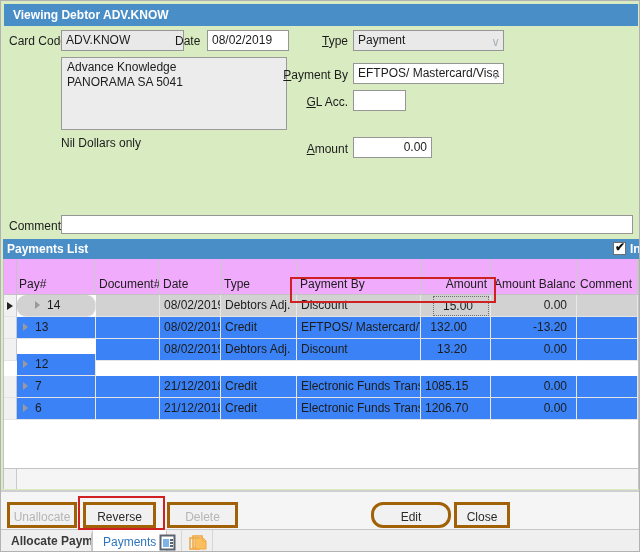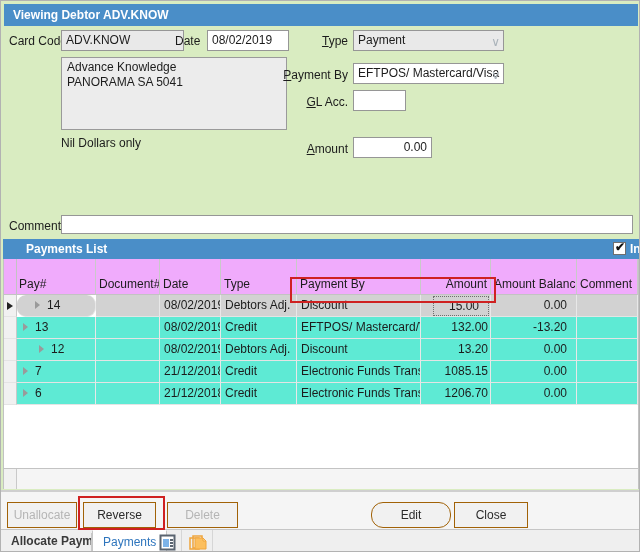--- a/index.html
+++ b/index.html
@@ -16,56 +16,56 @@
   .mn::first-letter{text-decoration:underline;}
   .field{position:absolute; border:1px solid #969696; background:#fff; box-sizing:border-box;
          height:21px; line-height:19px; padding:0 4px; overflow:hidden; white-space:nowrap;}
   .field.ro{background:#e9e9e9;}
   .field.num{text-align:right;}
   .combo .chev{position:absolute; right:3px; top:2px; color:#aab3ba; font-size:12px;}
   .addr{position:absolute; left:60px; top:56px; width:226px; height:73px; background:#ececec;
         border:1px solid #9a9a9a; box-sizing:border-box; padding:2px 5px; line-height:15px;}
   
   .plist-bar{position:absolute; left:2px; top:238px; width:636px; height:20px; background:#4a8ec8;
-             color:#fff; font-weight:bold; line-height:20px; padding-left:23px; box-sizing:border-box;}
+             color:#fff; font-weight:bold; line-height:20px; padding-left:4px; box-sizing:border-box;}
   .inc-box{position:absolute; left:612px; top:241px; width:13px; height:13px; background:#fff;
            border:1px solid #6f6f6f; box-sizing:border-box; text-align:center;}
   .inc-box .tick{position:absolute; left:1px; top:-3px; color:#111; font-size:12px; font-weight:bold;}
   .inc-lbl{position:absolute; left:629px; top:241px; color:#fff; font-weight:bold; white-space:nowrap;}
   
   .grid{position:absolute; left:2px; top:258px; width:636px; height:230px; background:#fff;
         border-left:1px solid #c2c2c2; border-right:1px solid #c2c2c2; box-sizing:border-box;}
   .grow{display:grid; grid-template-columns:13px 79px 64px 61px 76px 124px 70px 86px minmax(0,1fr);}
   .ghead .c{background:#f0abfc; border-bottom:1px solid #c3c3c3; border-right:1px solid #c9c9c9;
             height:36px; line-height:19px; padding:16px 0 0 3px; overflow:hidden; white-space:nowrap; box-sizing:border-box;}
   .ghead .c.num{text-align:right; padding-right:3px;}
   .ghead .c.ind{border-right:1px solid #c3c3c3;}
   .drow .c{height:22px; line-height:21px; border-bottom:1px solid #e4e4e4; border-right:1px solid #e8e8e8;
-           padding:0 0 0 4px; overflow:hidden; white-space:nowrap; box-sizing:border-box; background:#5eead4;}
-  .drow .c.num{text-align:right; padding-right:2px;}
+           padding:0 0 0 4px; overflow:hidden; white-space:nowrap; box-sizing:border-box; background:#3b82f6;}
+  .drow .c.num{text-align:right; padding-right:23px;}
   .drow .c.bal{text-align:right; padding-right:9px;}
   .drow .c.ind{background:#f1f1f1; border-right:1px solid #c9c9c9; padding:0; text-align:center;}
   .drow.sel .c:not(.ind){background:#d2d2d2;}
   .rowptr{display:inline-block; width:0; height:0; border-left:6px solid #222;
           border-top:4px solid transparent; border-bottom:4px solid transparent; margin-top:7px;}
   .exp{display:inline-block; width:0; height:0; border-left:5px solid #9a9a9a;
        border-top:4px solid transparent; border-bottom:4px solid transparent; margin:0 7px 0 6px;}
   .paynum{display:inline-block;}
   .focusbox{display:block; height:20px; line-height:18px; border:1px dotted #6e6e6e; margin:1px 1px 0 12px;
-            text-align:right; padding-right:9px; box-sizing:border-box;}
+            text-align:right; padding-right:15px; box-sizing:border-box;}
   .gfoot{position:absolute; left:0; bottom:0; width:100%; height:21px; background:#f5f5f5;
          border-top:1px solid #c3c3c3; box-sizing:border-box;}
   .gfoot .cell0{position:absolute; left:0; top:0; width:13px; height:100%; background:#f1f1f1;
                 border-right:1px solid #c9c9c9; box-sizing:border-box;}
   
   .btn-strip{position:absolute; left:0; top:489px; width:640px; height:39px; background:#f5f5f5;
              border-top:2px solid #cfcfcf; box-sizing:border-box;}
   .tab-strip{position:absolute; left:0; top:528px; width:640px; height:24px; background:#efefef;
              border-top:1px solid #c6c6c6; box-sizing:border-box;}
-  .btn{position:absolute; top:501px; height:26px; background:#f1f1f1; border:1px solid #a16207;
+  .btn{position:absolute; top:501px; height:26px; background:#f1f1f1; border:3px solid #a16207;
        box-sizing:border-box; text-align:center; line-height:24px; color:#2b2b2b; cursor:default;}
   .btn.disabled{color:#b5b5b5;}
   .tab{position:absolute; top:0; height:24px; line-height:23px; padding:0 10px; box-sizing:border-box;}
   .tab.plain{color:#3a3a3a; font-weight:bold;}
   .tab.active{background:#fff; border:1px solid #c6c6c6; border-top:1px solid #fff; color:#2e75bd;}
   .tabsep{position:absolute; top:3px; height:18px; width:1px; background:#c9c9c9;}
   .icon-tab{position:absolute; top:0; width:28px; height:24px; border-right:1px solid #d6d6d6;
             display:flex; align-items:center; justify-content:center;}
   
   .annot{position:absolute; border:2px solid #cf2121; box-sizing:border-box; pointer-events:none;}
@@ -157,21 +157,21 @@
       <div class="c">08/02/2019</div>
       <div class="c">Credit</div>
       <div class="c">EFTPOS/ Mastercard/Visa</div>
       <div class="c num">132.00</div>
       <div class="c bal">-13.20</div>
       <div class="c"></div>
     </div>
 
     <div class="grow drow">
       <div class="c ind"></div>
-      <div class="c" style="padding-left:16px;"><span class="exp"></span><span class="paynum">12</span></div>
+      <div class="c" style="padding-left:0;margin-top:15px;"><span class="exp"></span><span class="paynum">12</span></div>
       <div class="c"></div>
       <div class="c">08/02/2019</div>
       <div class="c">Debtors Adj.</div>
       <div class="c">Discount</div>
       <div class="c num">13.20</div>
       <div class="c bal">0.00</div>
       <div class="c"></div>
     </div>
 
     <div class="grow drow">
@@ -201,21 +201,21 @@
     <div class="gfoot">
       <div class="cell0"></div>
     </div>
   </div>
 
   <div class="btn-strip"></div>
   <div class="btn disabled" style="left:6px; width:70px;">Unallocate</div>
   <div class="btn" style="left:82px; width:73px;">Reverse</div>
   <div class="btn disabled" style="left:166px; width:71px;">Delete</div>
   <div class="btn" style="left:370px; width:80px;border-radius:12px;">Edit</div>
-  <div class="btn" style="left:453px; width:74px;">Close</div>
+  <div class="btn" style="left:453px; width:56px;">Close</div>
 
   <div class="tab-strip">
     <div class="tab plain" style="left:0;">Allocate Payments</div>
     <div class="tabsep" style="left:90px;"></div>
     <div class="tab active" style="left:91px;">Payments</div>
     <div class="icon-tab" style="left:152px;">
       <svg width="17" height="17" viewBox="0 0 17 17">
         <rect x="1.5" y="1.5" width="14" height="14" fill="#ffffff" stroke="#5a6470" stroke-width="2"></rect>
         <rect x="4" y="5" width="6" height="8" fill="#7db3e8"></rect>
         <rect x="11" y="5" width="3" height="2" fill="#5a6470"></rect>

